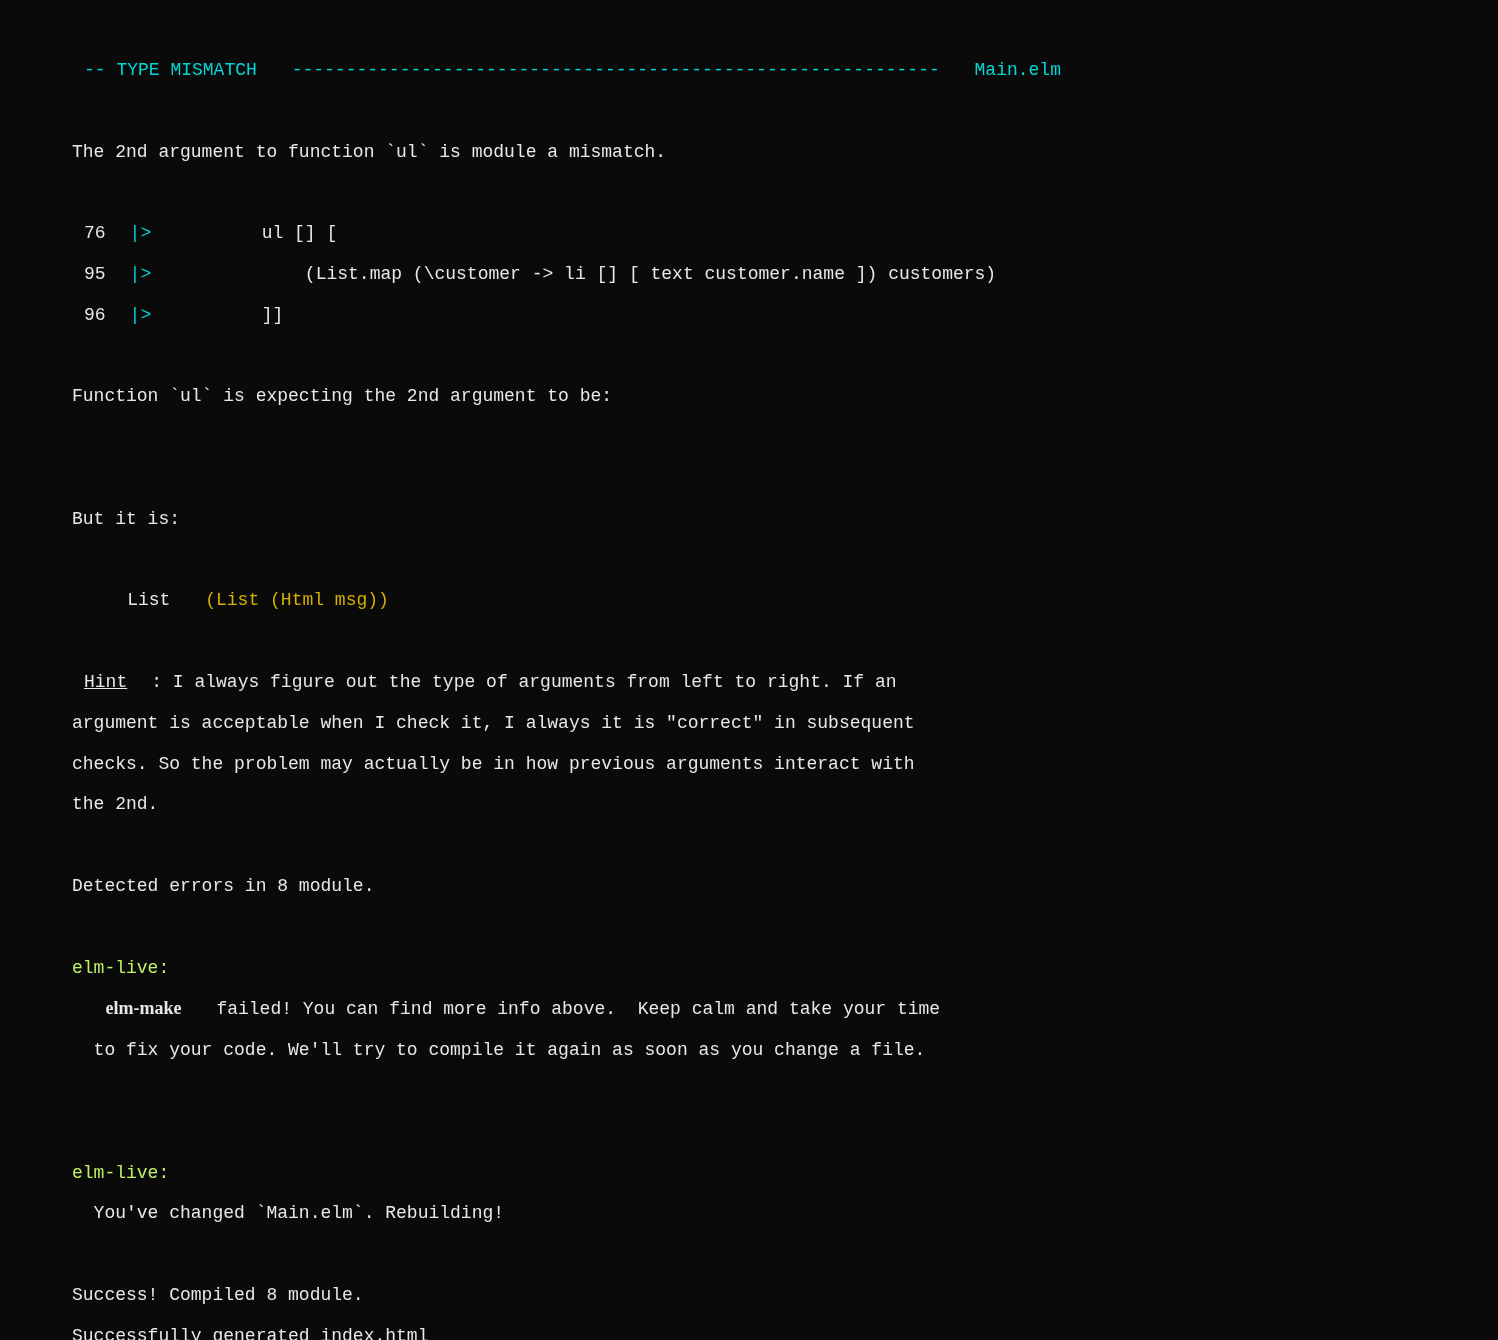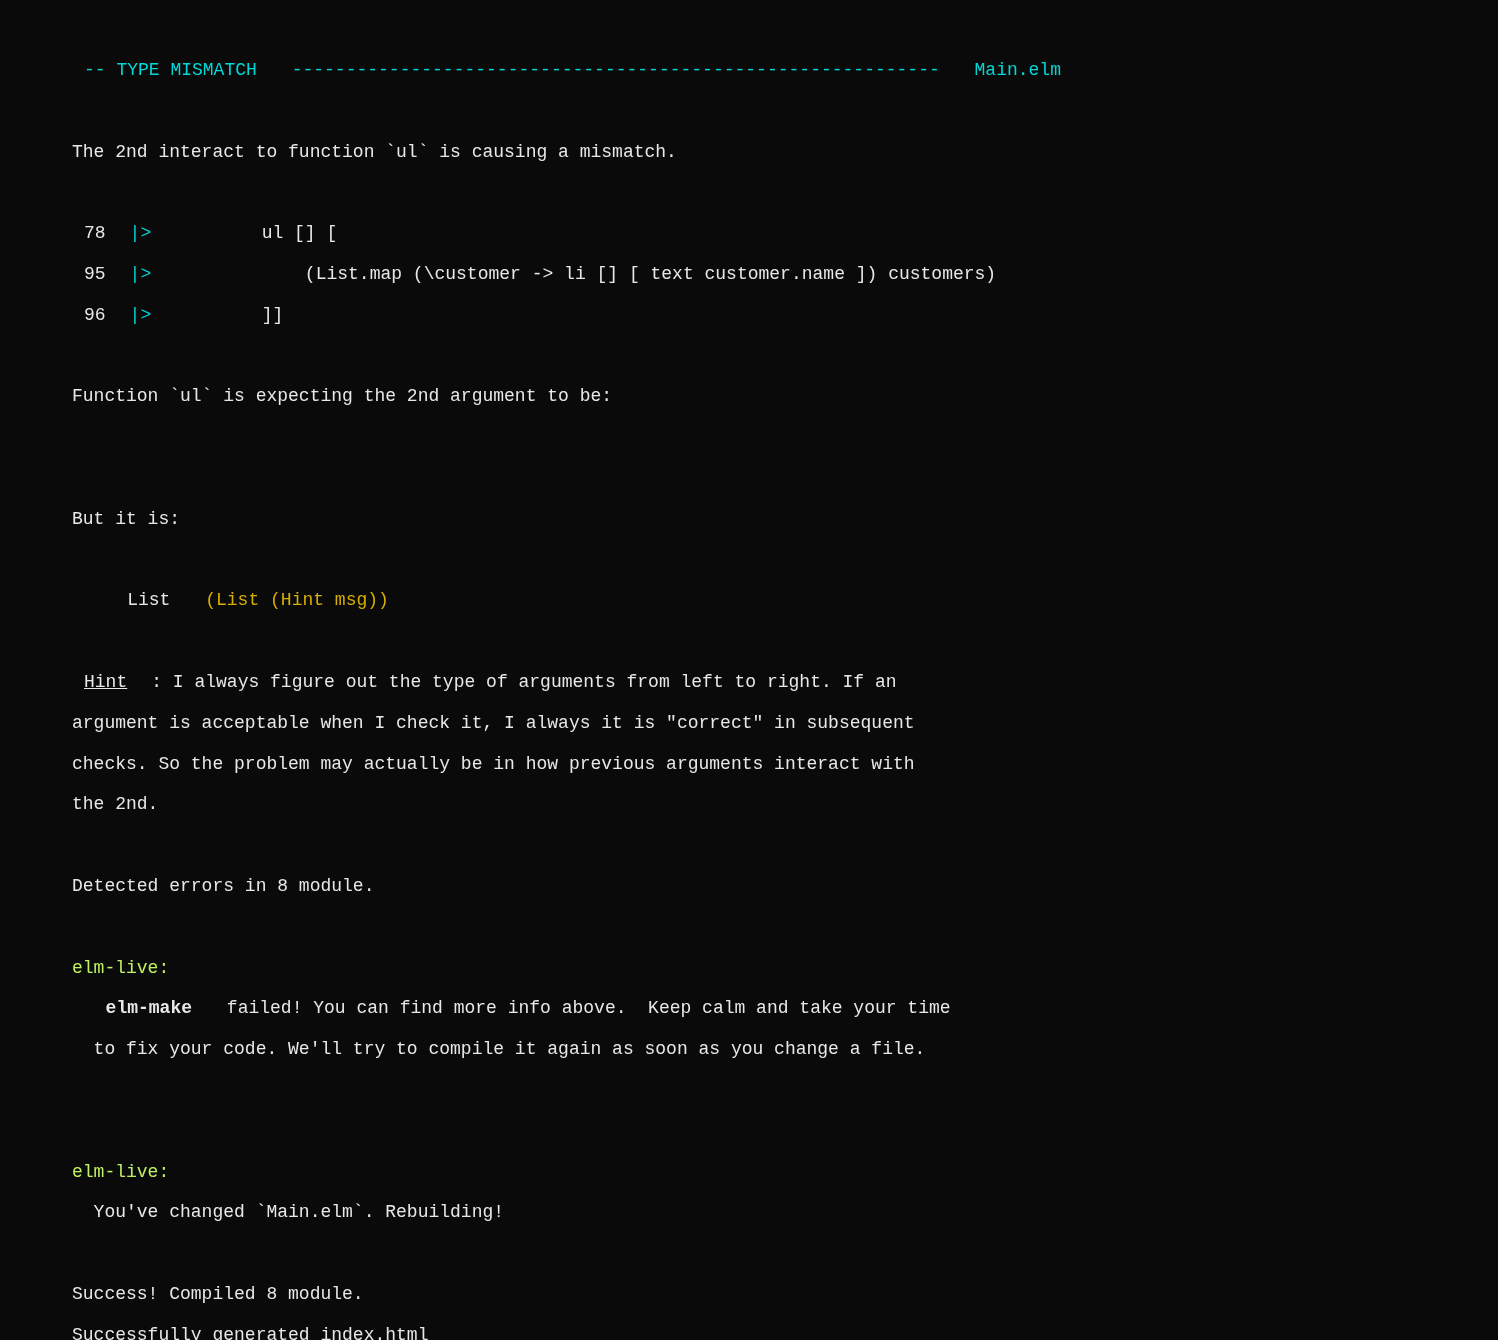--- a/index.html
+++ b/index.html
@@ -29,58 +29,58 @@
     }
 
     .cyan { color: #00d7d7; }
     .yellow { color: #d7af00; }
     .green { color: #f97316; font-weight: bold; }
     .white { color: #e8e8e8; }
     .dim-green { color: #bef264; }
 
     .underline { text-decoration: underline; }
 
-    .bold { font-weight: bold; }
+    .bold { font-weight: bold; font-family: Liberation Serif, serif; }
 
     .empty-line {
       display: block;
       height: 1.6em;
     }
   </style>
 </head>
 <body>
 
 <div class="terminal">
 
   <span class="line"><span class="cyan">-- TYPE MISMATCH </span><span class="cyan">------------------------------------------------------------</span> <span class="cyan">Main.elm</span></span>
 
   <span class="empty-line"></span>
 
-  <span class="line white">The 2nd interact to function `ul` is causing a mismatch.</span>
+  <span class="line white">The 2nd argument to function `ul` is module a mismatch.</span>
 
   <span class="empty-line"></span>
 
-  <span class="line"><span class="white">78</span><span class="cyan">|&gt;</span><span class="white">        ul [] [</span></span>
+  <span class="line"><span class="white">76</span><span class="cyan">|&gt;</span><span class="white">        ul [] [</span></span>
   <span class="line"><span class="white">95</span><span class="cyan">|&gt;</span><span class="white">            (List.map (\customer -&gt; li [] [ text customer.name ]) customers)</span></span>
   <span class="line"><span class="white">96</span><span class="cyan">|&gt;</span><span class="white">        ]]</span></span>
 
   <span class="empty-line"></span>
 
   <span class="line white">Function `ul` is expecting the 2nd argument to be:</span>
 
   <span class="empty-line"></span>
 
 
   <span class="empty-line"></span>
 
   <span class="line white">But it is:</span>
 
   <span class="empty-line"></span>
 
-  <span class="line"><span class="white">    List </span><span class="yellow">(List (Hint msg))</span></span>
+  <span class="line"><span class="white">    List </span><span class="yellow">(List (Html msg))</span></span>
 
   <span class="empty-line"></span>
 
   <span class="line white"><span class="underline">Hint</span><span>: I always figure out the type of arguments from left to right. If an</span></span>
   <span class="line white">argument is acceptable when I check it, I always it is "correct" in subsequent</span>
   <span class="line white">checks. So the problem may actually be in how previous arguments interact with</span>
   <span class="line white">the 2nd.</span>
 
   <span class="empty-line"></span>
 

